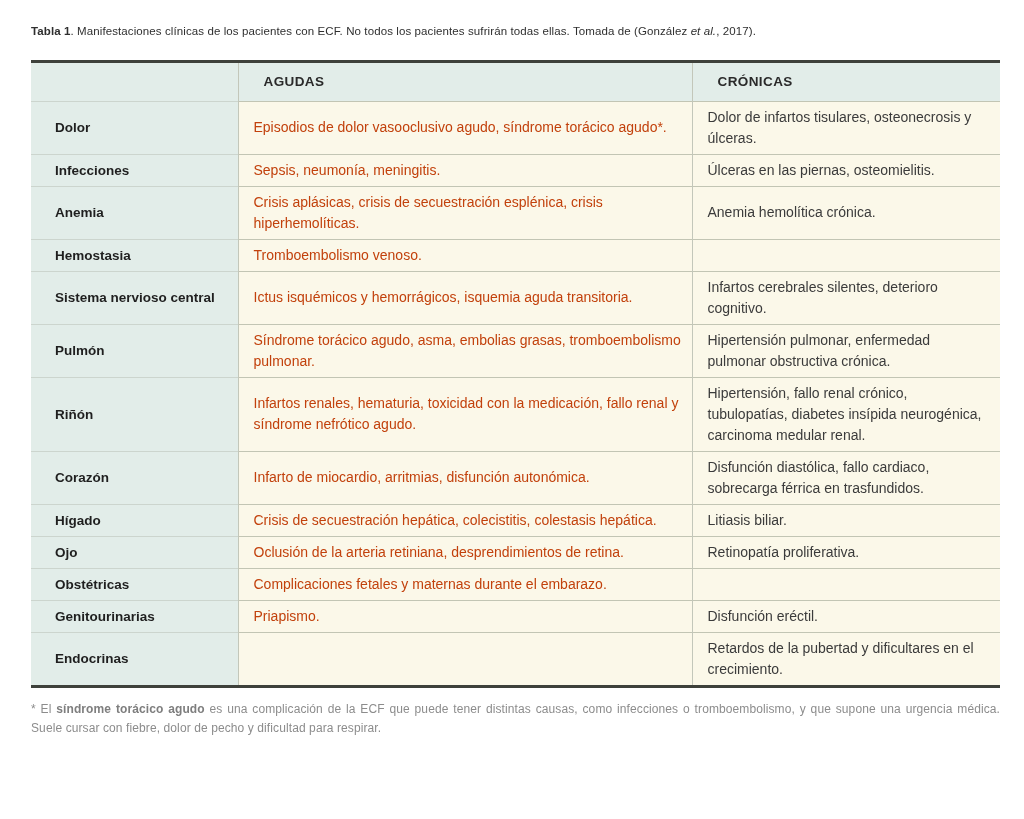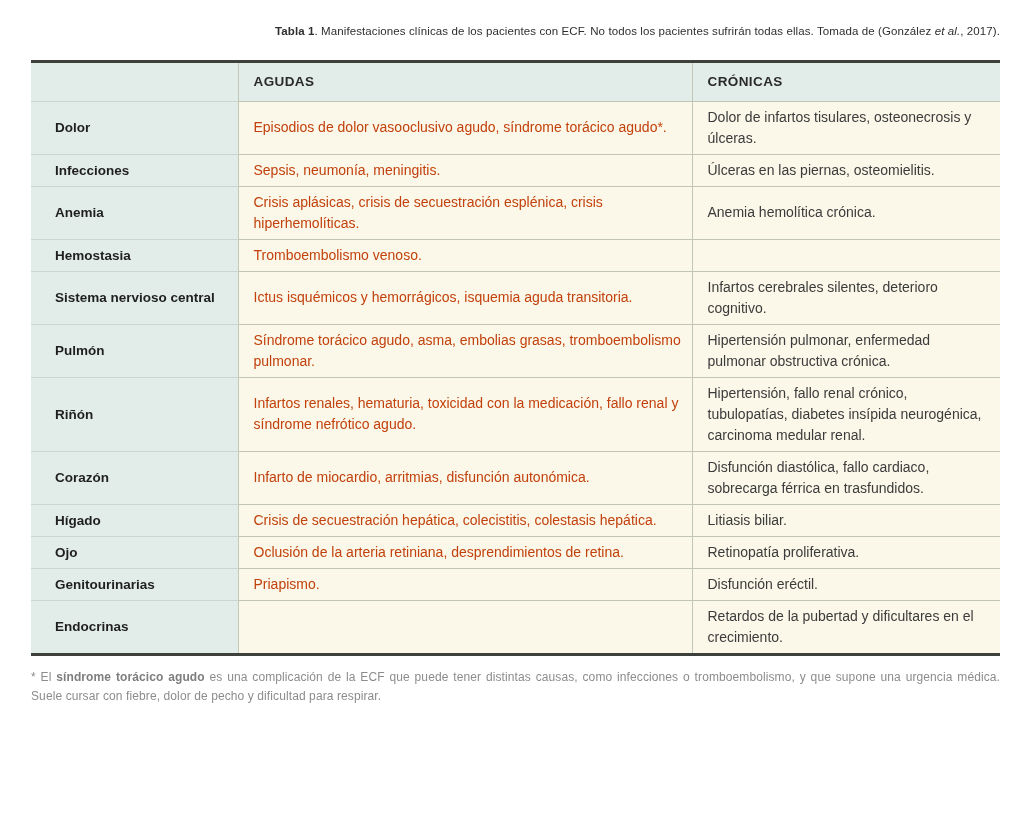--- a/index.html
+++ b/index.html
@@ -10,21 +10,20 @@
     overflow: hidden;
   }
   .page {
     width: 1024px; height: 819px;
     padding: 24px 24px 0 31px;
   }
   .content { width: 969px; }
 
   
   .caption {
-    text-align: right;
     font-size: 11.5px;
     color: #2f2f2f;
     line-height: 1.3;
     margin-bottom: 21px;
     letter-spacing: 0.1px;
   }
   .caption .b { font-weight: bold; }
   .caption .i { font-style: italic; }
 
   
@@ -41,21 +40,21 @@
 
   th, td { vertical-align: middle; text-align: left; font-weight: normal; }
 
   thead th {
     background: #e2ede9;
     font-weight: bold;
     font-size: 13.5px;
     color: #2a2a2a;
     letter-spacing: 0.4px;
     height: 40px;
-    padding: 5px 10px 5px 15px;
+    padding: 5px 10px 5px 25px;
   }
   thead th.label-col { border-right: 1px solid #c3c7ba; }
   thead th.agudas-col { border-right: 1px solid #c3c7ba; }
 
   tbody td {
     font-size: 14px;
     line-height: 21px;
     padding: 5px 10px 5px 15px;
   }
   tbody td.label {
@@ -171,20 +170,25 @@
     <td class="cronicas">Litiasis biliar.</td>
   </tr>
 
 
   <tr class="h1">
     <td class="label">Ojo</td>
     <td class="agudas">Oclusión de la arteria retiniana, desprendimientos de retina.</td>
     <td class="cronicas">Retinopatía proliferativa.</td>
   </tr>
 
+  <tr class="h1">
+    <td class="label">Obstétricas</td>
+    <td class="agudas">Complicaciones fetales y maternas durante el embarazo.</td>
+    <td class="cronicas"></td>
+  </tr>
 
   <tr class="h1">
     <td class="label">Genitourinarias</td>
     <td class="agudas">Priapismo.</td>
     <td class="cronicas">Disfunción eréctil.</td>
   </tr>
 
   <tr class="h2">
     <td class="label">Endocrinas</td>
     <td class="agudas"></td>

